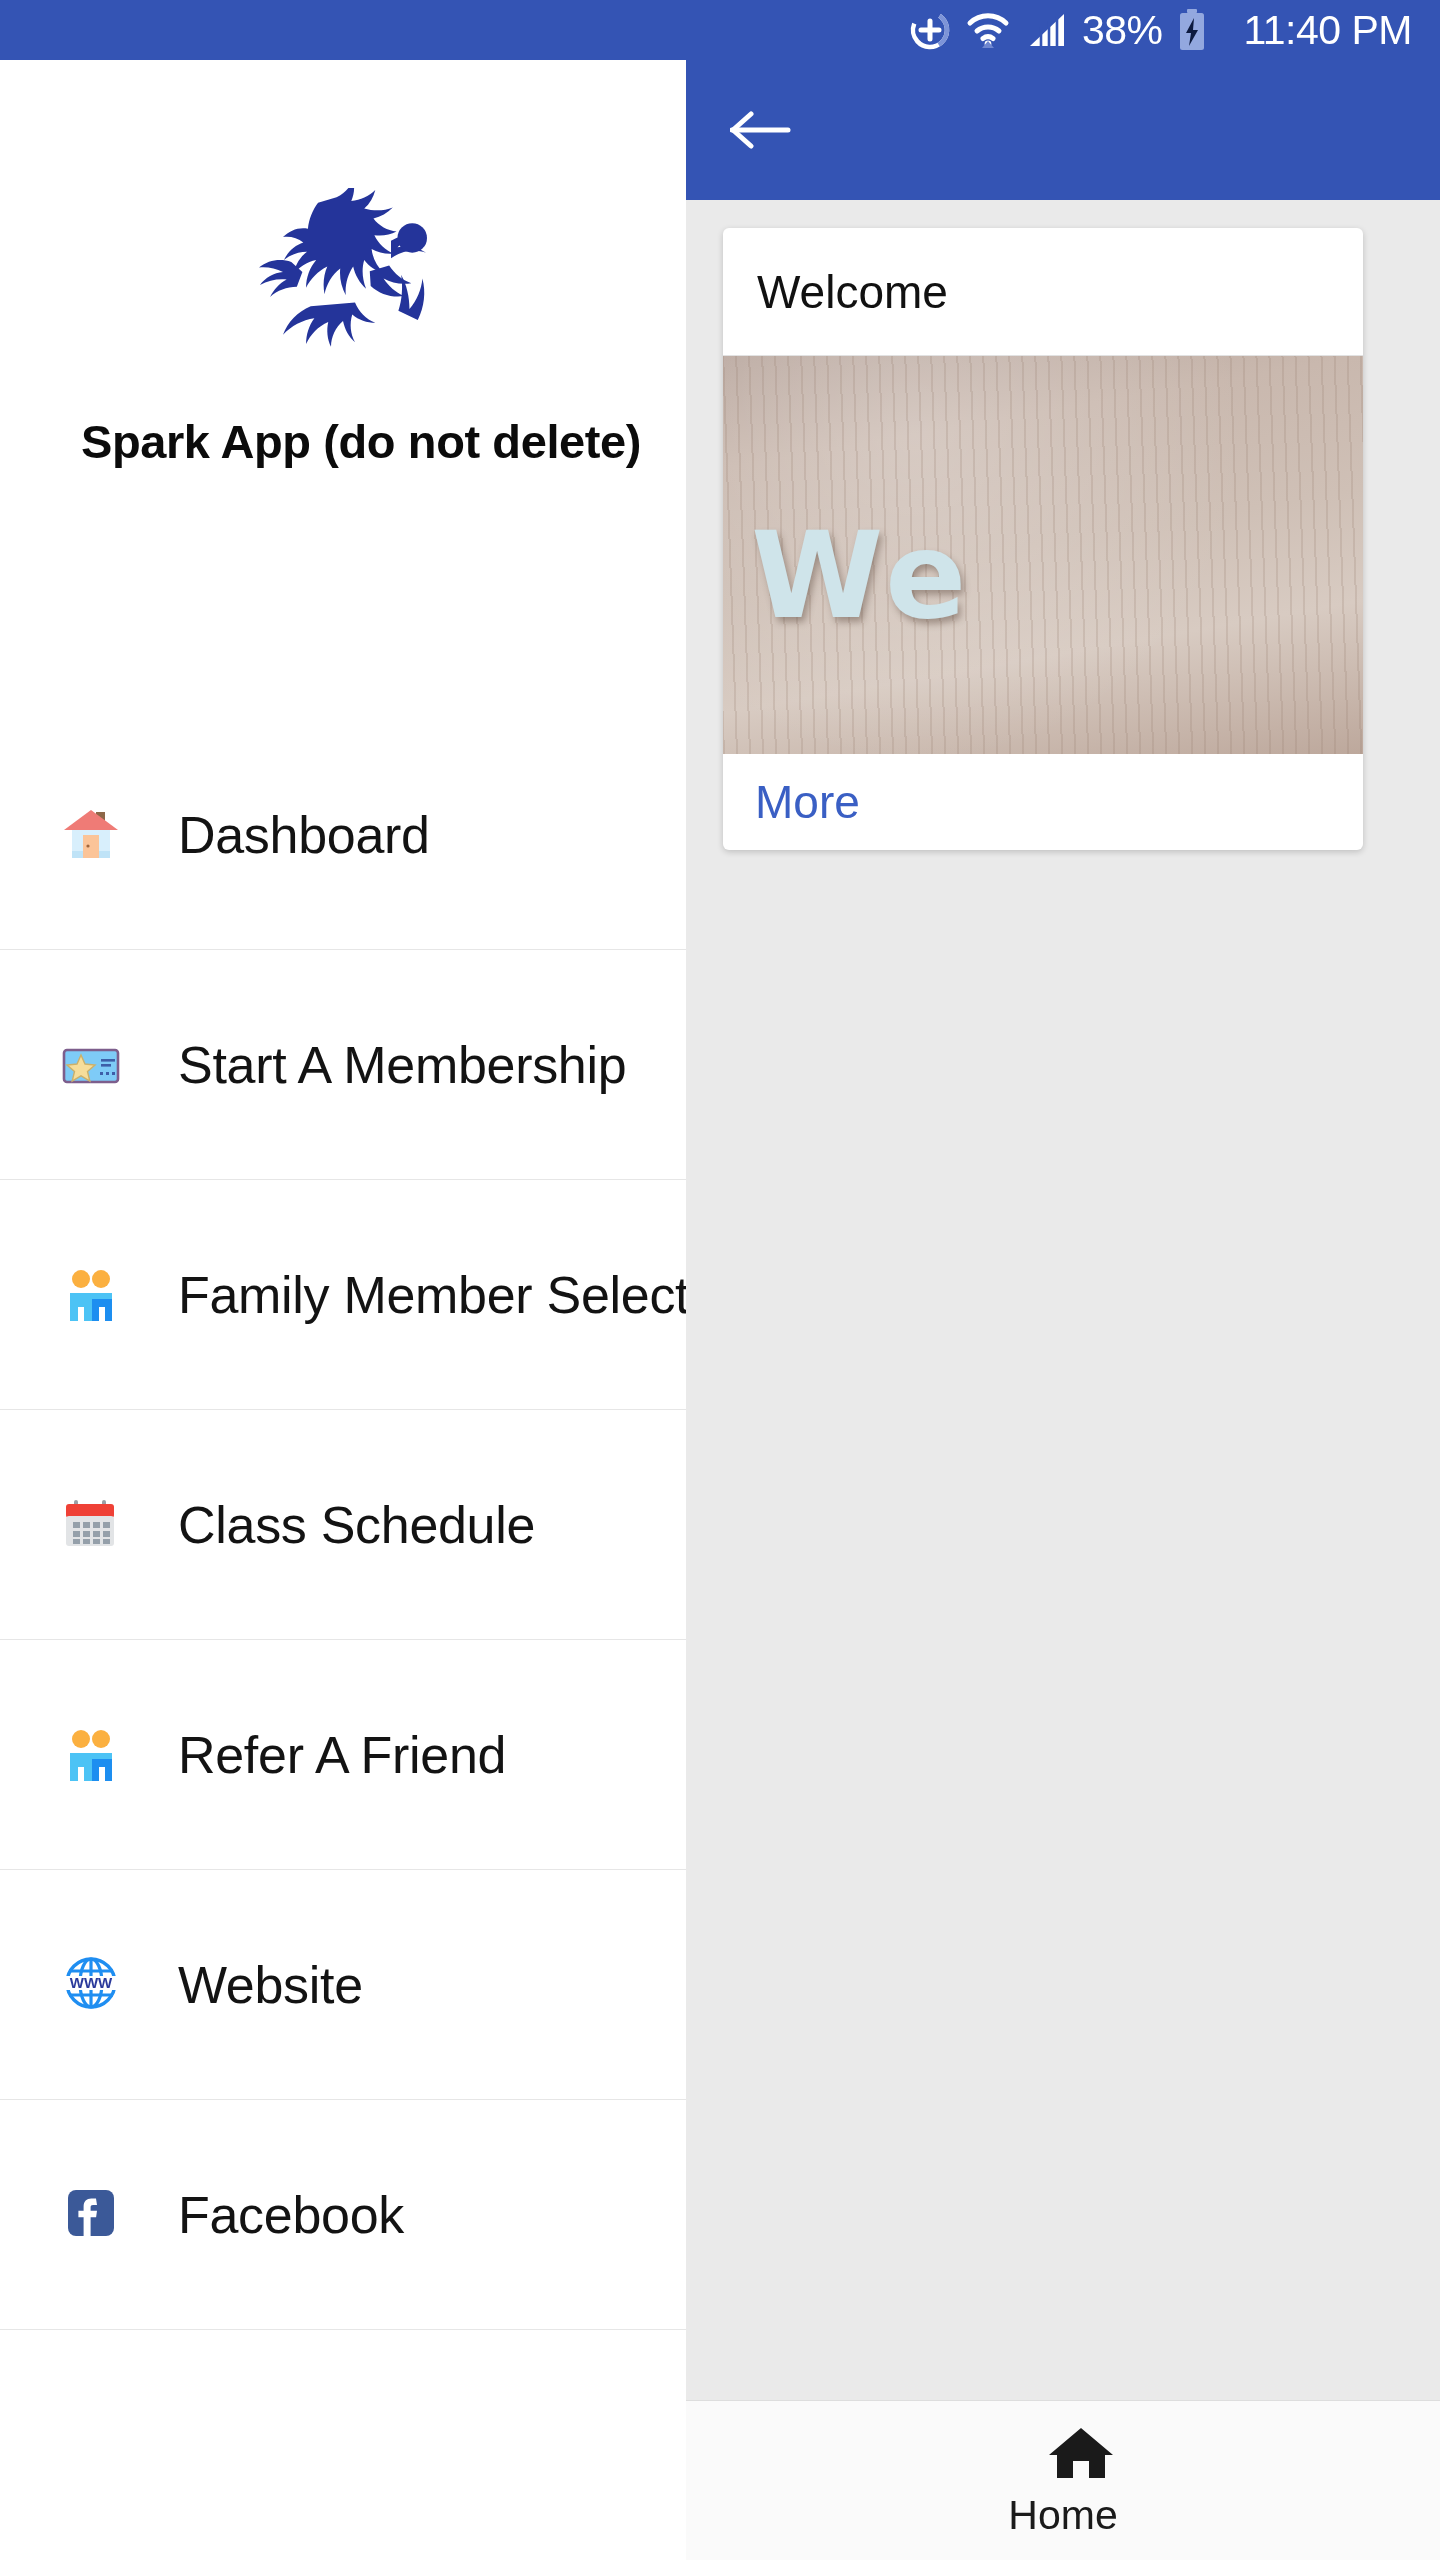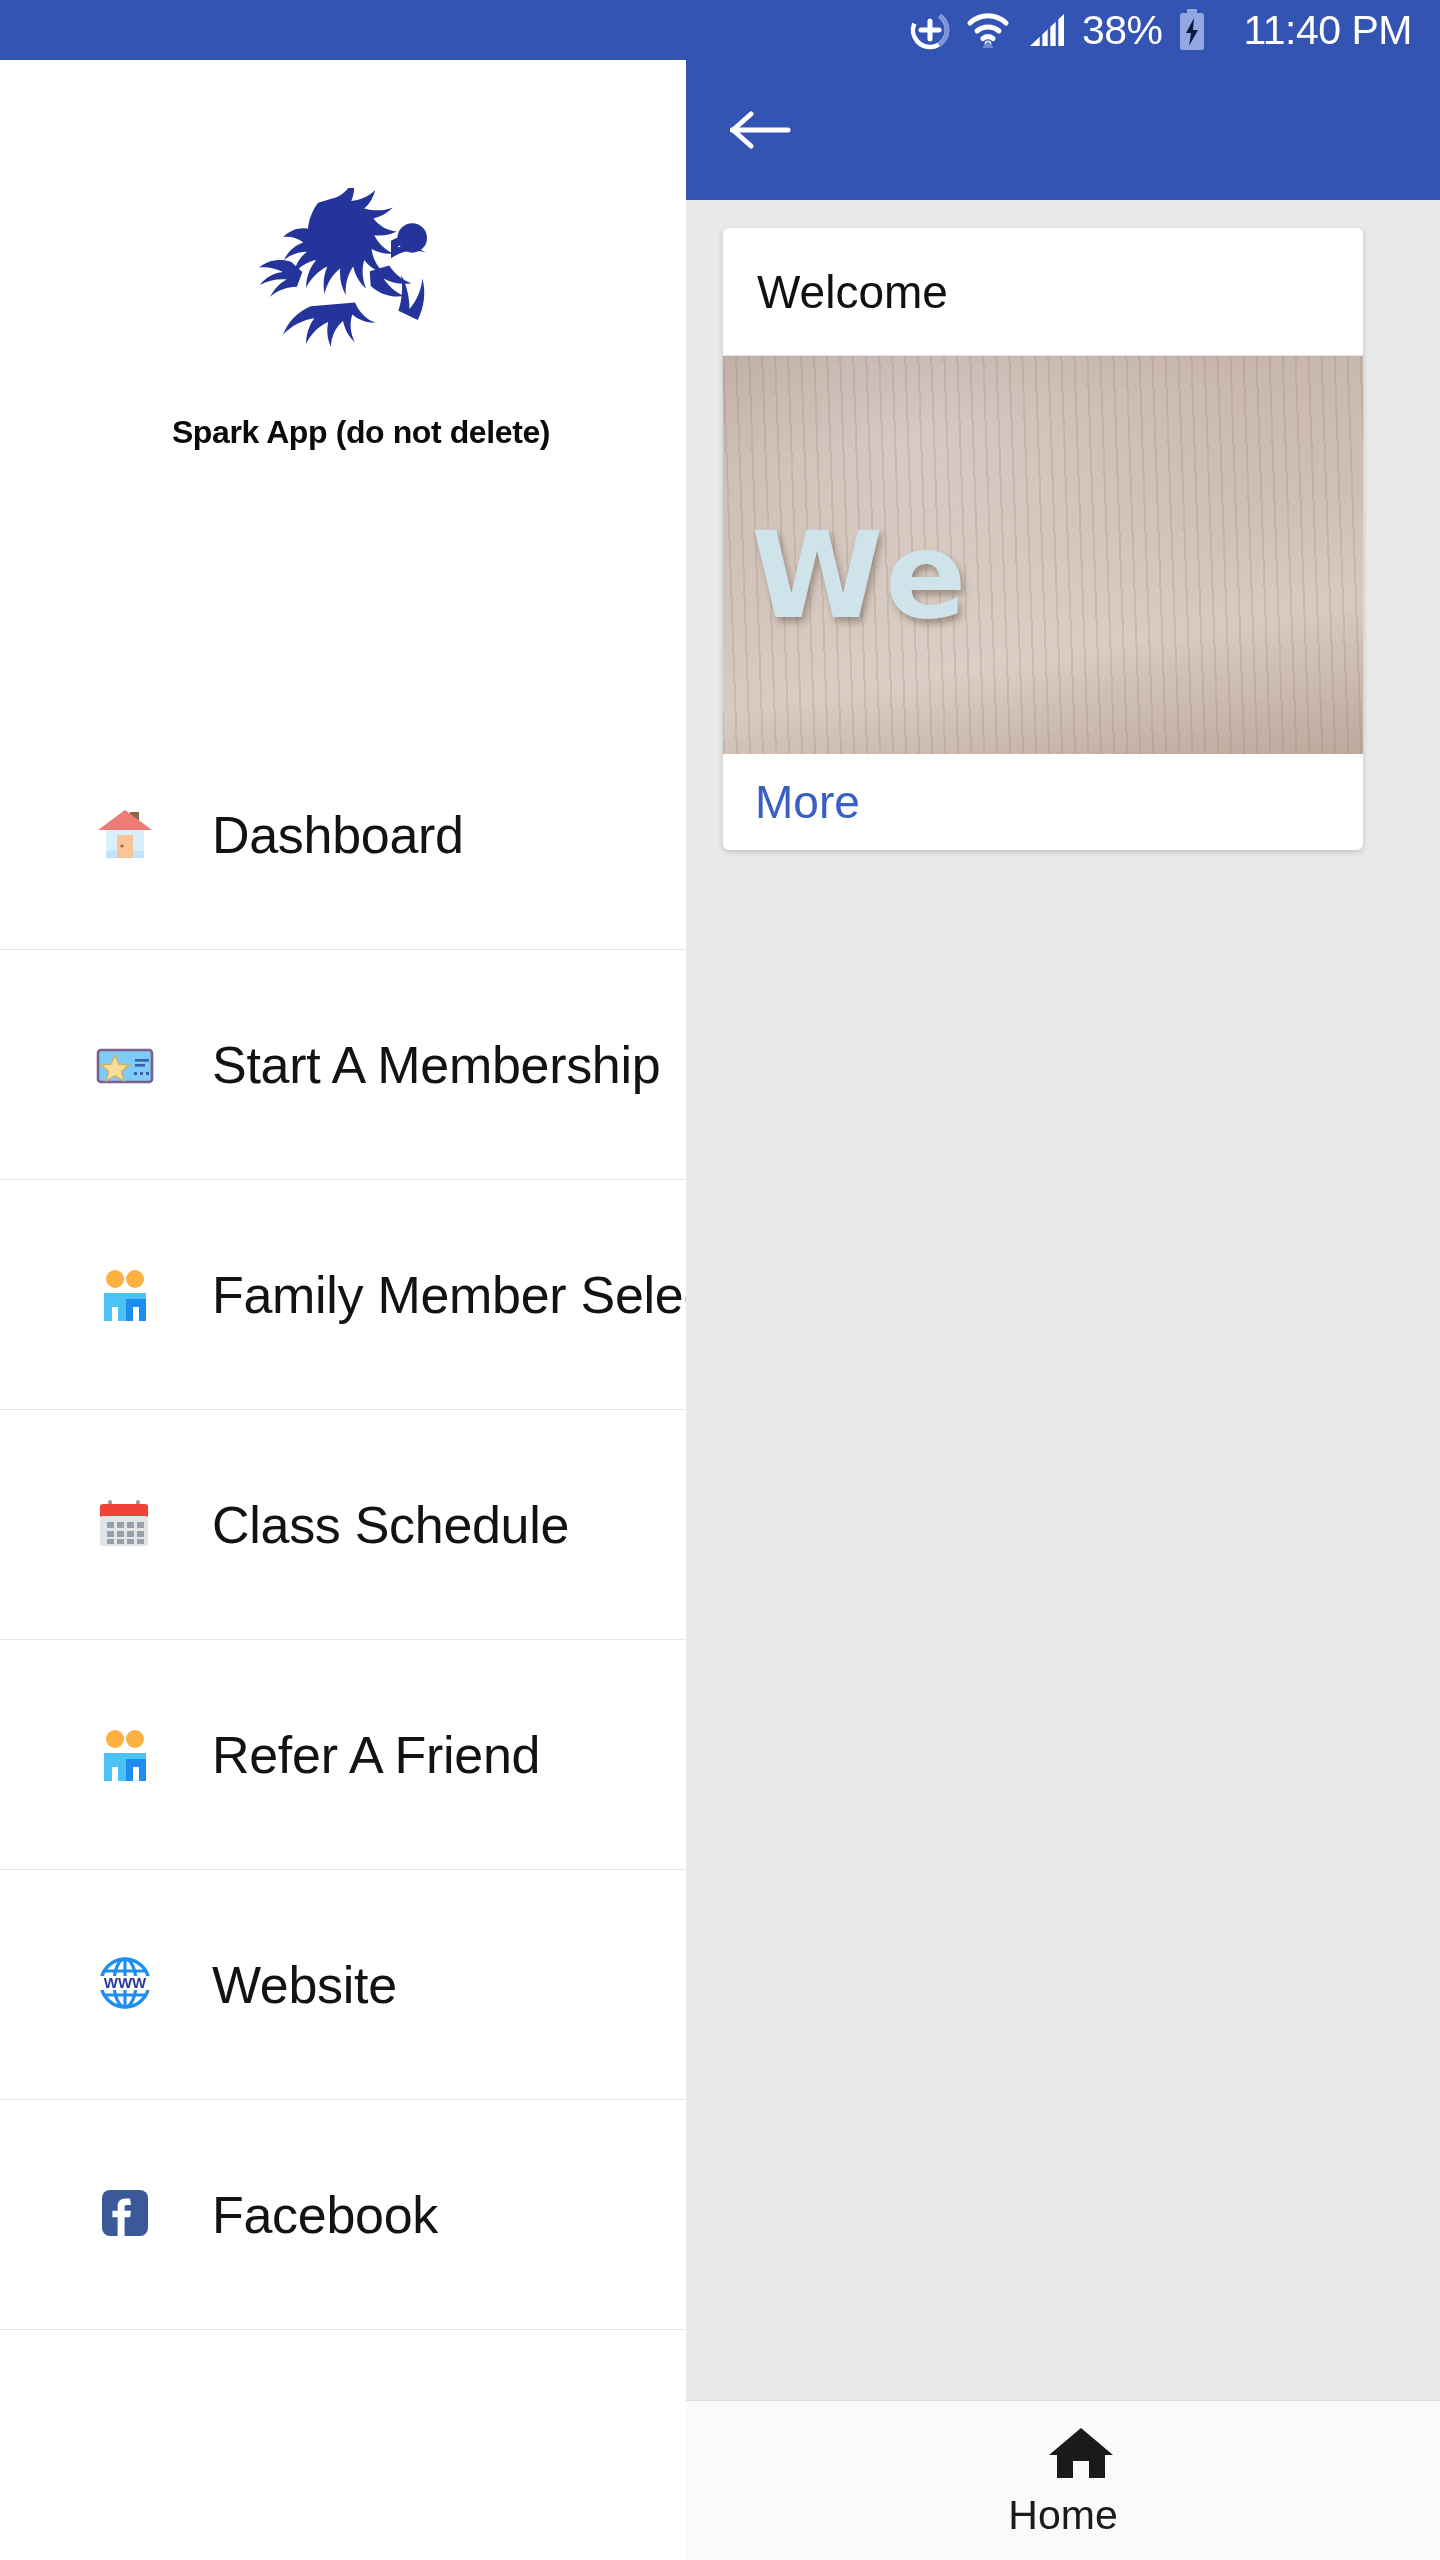--- a/index.html
+++ b/index.html
@@ -67,26 +67,26 @@
   #drawer {
     position: absolute; top: 60px; left: 0; width: 686px; height: 2500px;
     background: #ffffff; z-index: 5; overflow: hidden;
   }
   #drawer-header {
     height: 660px; display: flex; flex-direction: column;
     align-items: center; justify-content: flex-start; padding-top: 128px;
   }
   #drawer-logo { width: 240px; height: 170px; }
   #drawer-title {
-    margin-top: 56px; font-size: 32px; font-weight: 700; color: #0b0b0b;
+    margin-top: 56px; font-size: 47px; font-weight: 700; color: #0b0b0b;
     text-align: center; letter-spacing: -0.4px; margin-left: 36px;
   }
   .menu-item {
     height: 230px; display: flex; align-items: center;
-    padding-left: 94px; gap: 56px; background: #ffffff;
+    padding-left: 60px; gap: 56px; background: #ffffff;
     border-bottom: 1px solid #e6e6e6; cursor: pointer;
   }
   .menu-item:first-child { border-top: 1px solid transparent; }
   .menu-icon { width: 62px; height: 62px; flex: 0 0 62px; display: flex; align-items: center; justify-content: center; }
   .menu-label { font-size: 52px; color: #131313; letter-spacing: -0.3px; white-space: nowrap; }
 </style>
 </head>
 <body>
 
 <div id="screen">

